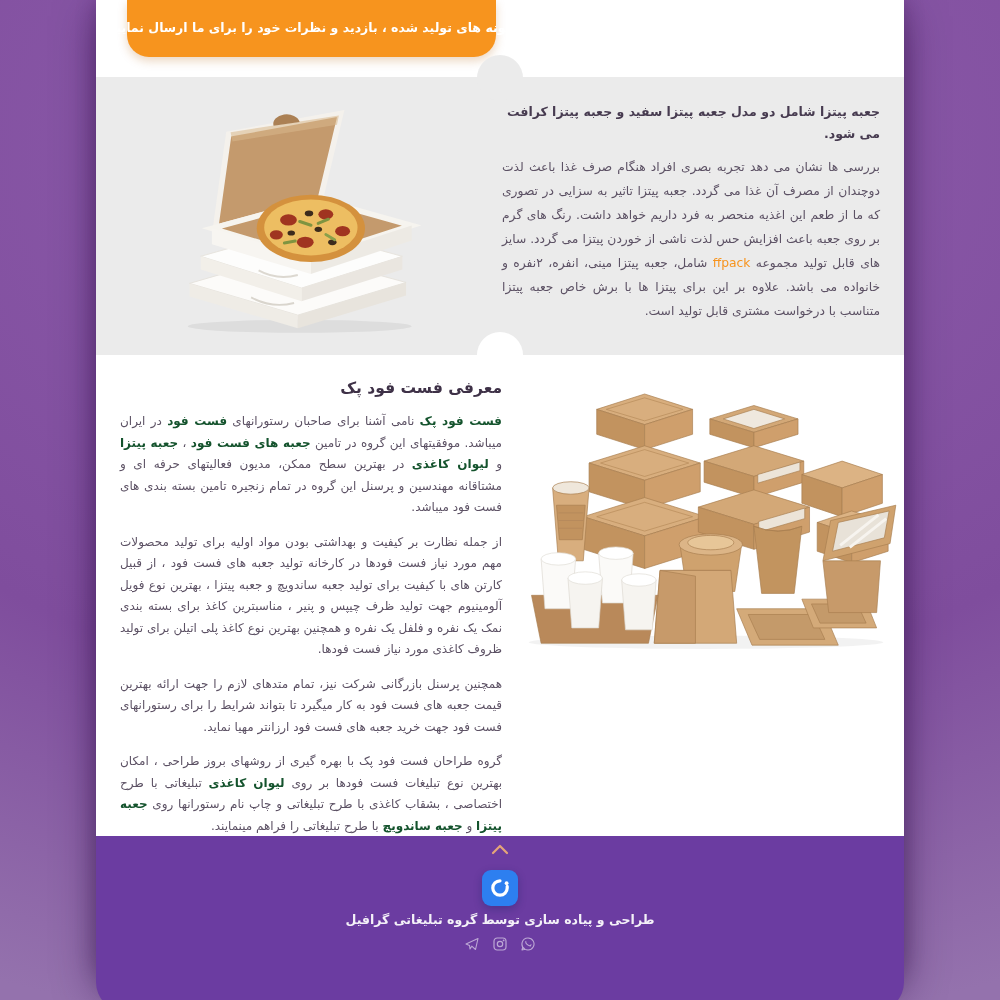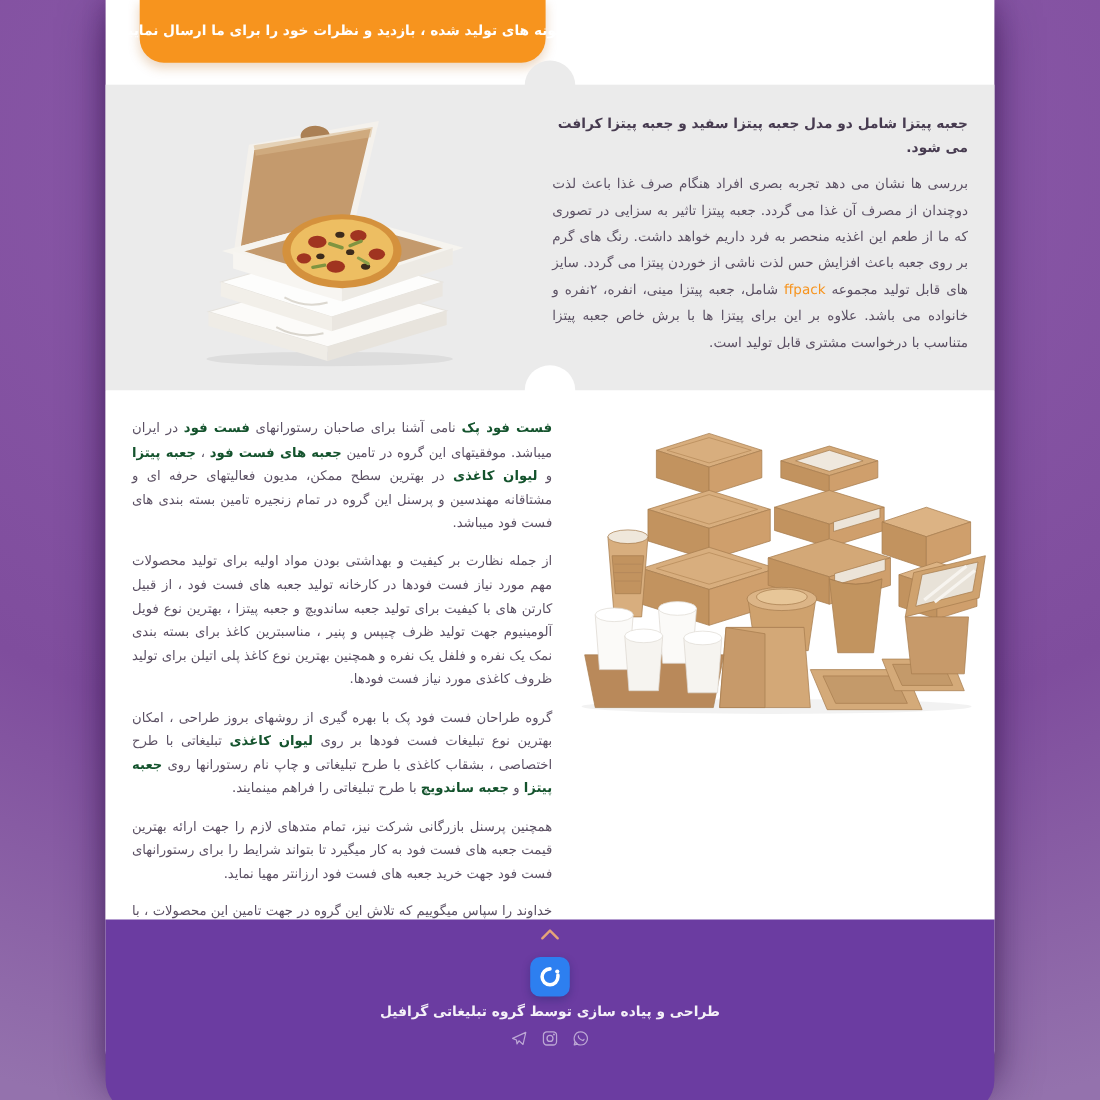--- a/index.html
+++ b/index.html
@@ -171,24 +171,25 @@
             <polygon points="88,190 124,190 120,242 92,242" fill="#fbfaf8" stroke="#ddd8d0"></polygon>
             <ellipse cx="106" cy="190" rx="18" ry="6.5" fill="#ffffff" stroke="#e0dcd5"></ellipse>
             <polygon points="56,216 92,216 88,268 60,268" fill="#f6f4f0" stroke="#ddd8d0"></polygon>
             <ellipse cx="74" cy="216" rx="18" ry="6.5" fill="#ffffff" stroke="#e0dcd5"></ellipse>
             <polygon points="112,218 148,218 144,270 116,270" fill="#f6f4f0" stroke="#ddd8d0"></polygon>
             <ellipse cx="130" cy="218" rx="18" ry="6.5" fill="#ffffff" stroke="#e0dcd5"></ellipse>
           </g>
         </svg>
       </div>
       <div class="ff-text">
+        <h2 class="ff-title">معرفی فست فود پک</h2>
         <p class="body"><span class="b">فست فود پک</span><span> نامی آشنا برای صاحبان رستورانهای </span><span class="b">فست فود</span><span> در ایران میباشد. موفقیتهای این گروه در تامین </span><span class="b">جعبه های فست فود</span><span> ، </span><span class="b">جعبه پیتزا</span><span> و </span><span class="b">لیوان کاغذی</span><span> در بهترین سطح ممکن، مدیون فعالیتهای حرفه ای و مشتاقانه مهندسین و پرسنل این گروه در تمام زنجیره تامین بسته بندی های فست فود میباشد.</span></p>
         <p class="body"><span>از جمله نظارت بر کیفیت و بهداشتی بودن مواد اولیه برای تولید محصولات مهم مورد نیاز فست فودها در کارخانه تولید جعبه های فست فود ، از قبیل کارتن های با کیفیت برای تولید جعبه ساندویچ و جعبه پیتزا ، بهترین نوع فویل آلومینیوم جهت تولید ظرف چیپس و پنیر ، مناسبترین کاغذ برای بسته بندی نمک یک نفره و فلفل یک نفره و همچنین بهترین نوع کاغذ پلی اتیلن برای تولید ظروف کاغذی مورد نیاز فست فودها.</span></p>
+        <p class="body"><span>همچنین پرسنل بازرگانی شرکت نیز، تمام متدهای لازم را جهت ارائه بهترین قیمت جعبه های فست فود به کار میگیرد تا بتواند شرایط را برای رستورانهای فست فود جهت خرید جعبه های فست فود ارزانتر مهیا نماید.</span></p>
         <p class="body"><span>گروه طراحان فست فود پک با بهره گیری از روشهای بروز طراحی ، امکان بهترین نوع تبلیغات فست فودها بر روی </span><span class="b">لیوان کاغذی</span><span> تبلیغاتی با طرح اختصاصی ، بشقاب کاغذی با طرح تبلیغاتی و چاپ نام رستورانها روی </span><span class="b">جعبه پیتزا</span><span> و </span><span class="b">جعبه ساندویچ</span><span> با طرح تبلیغاتی را فراهم مینمایند.</span></p>
-        <p class="body"><span>همچنین پرسنل بازرگانی شرکت نیز، تمام متدهای لازم را جهت ارائه بهترین قیمت جعبه های فست فود به کار میگیرد تا بتواند شرایط را برای رستورانهای فست فود جهت خرید جعبه های فست فود ارزانتر مهیا نماید.</span></p>
         <p class="body"><span>خداوند را سپاس میگوییم که تلاش این گروه در جهت تامین این محصولات ، با کیفیت مناسب، قیمت مناسب ، طراحی مناسب و حمل و ارسال مناسب ، باعث ایجاد اطمینان در مشتریان عزیزمان شده است و افتخار ارائه خدمات را به ایشان، نصیب </span><span class="b">"فست فود پک"</span><span> نموده است.</span></p>
       </div>
     </section>
 
     <footer>
       <div class="chevron">
         <svg width="18" height="11" viewBox="0 0 18 11">
           <polyline points="2,9 9,2 16,9" stroke="#E5A578" stroke-width="2.2" fill="none" stroke-linecap="round" stroke-linejoin="round"></polyline>
         </svg>
       </div>

